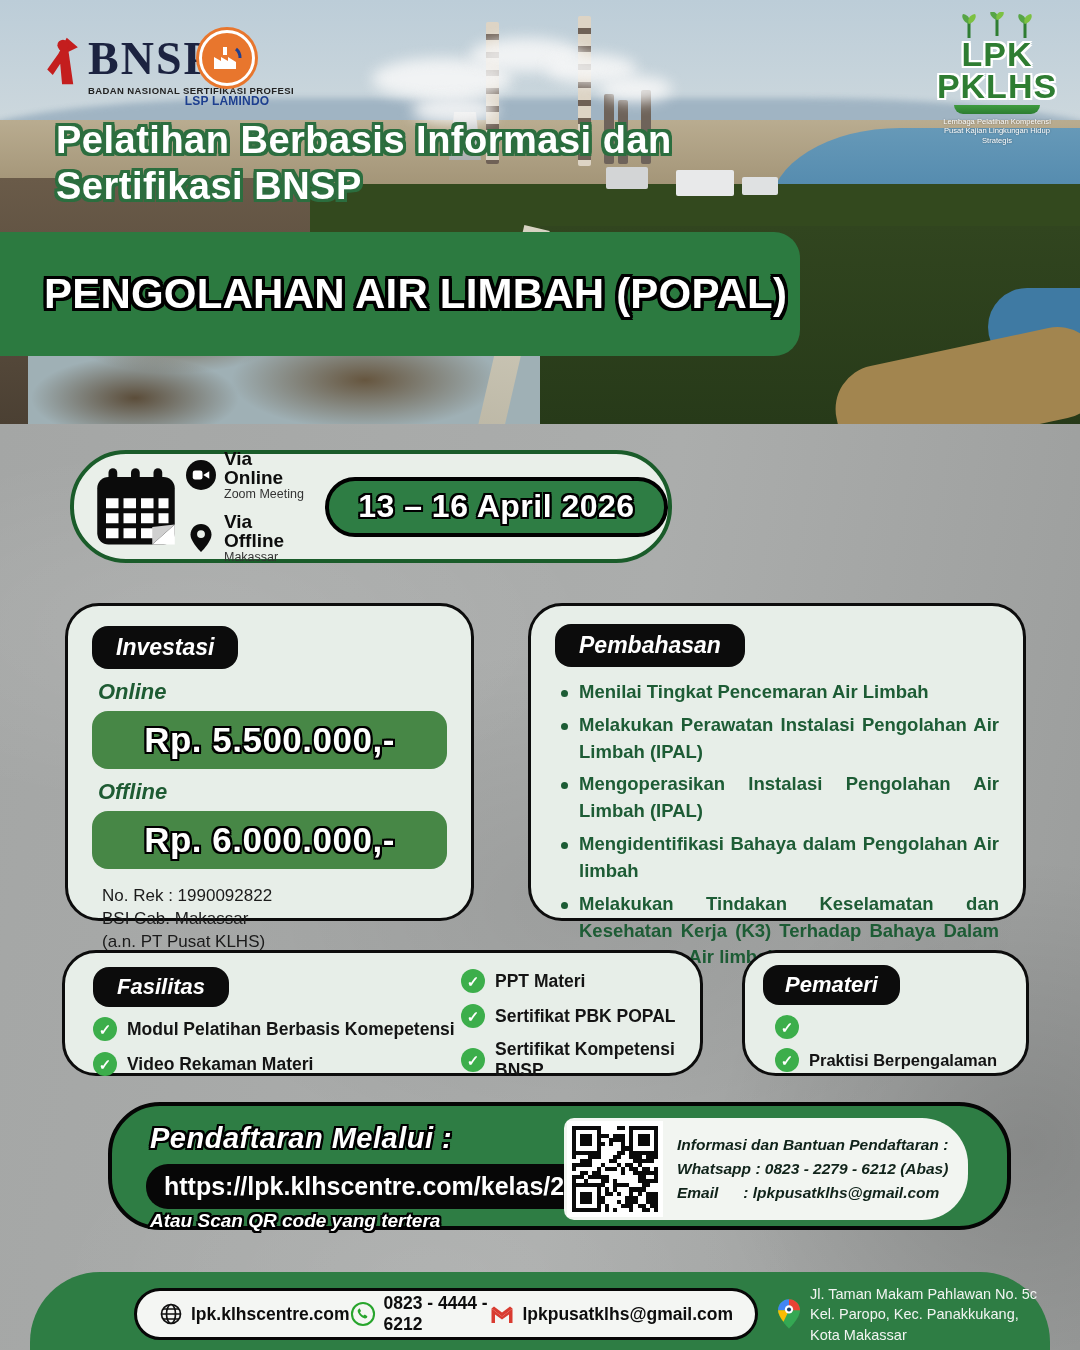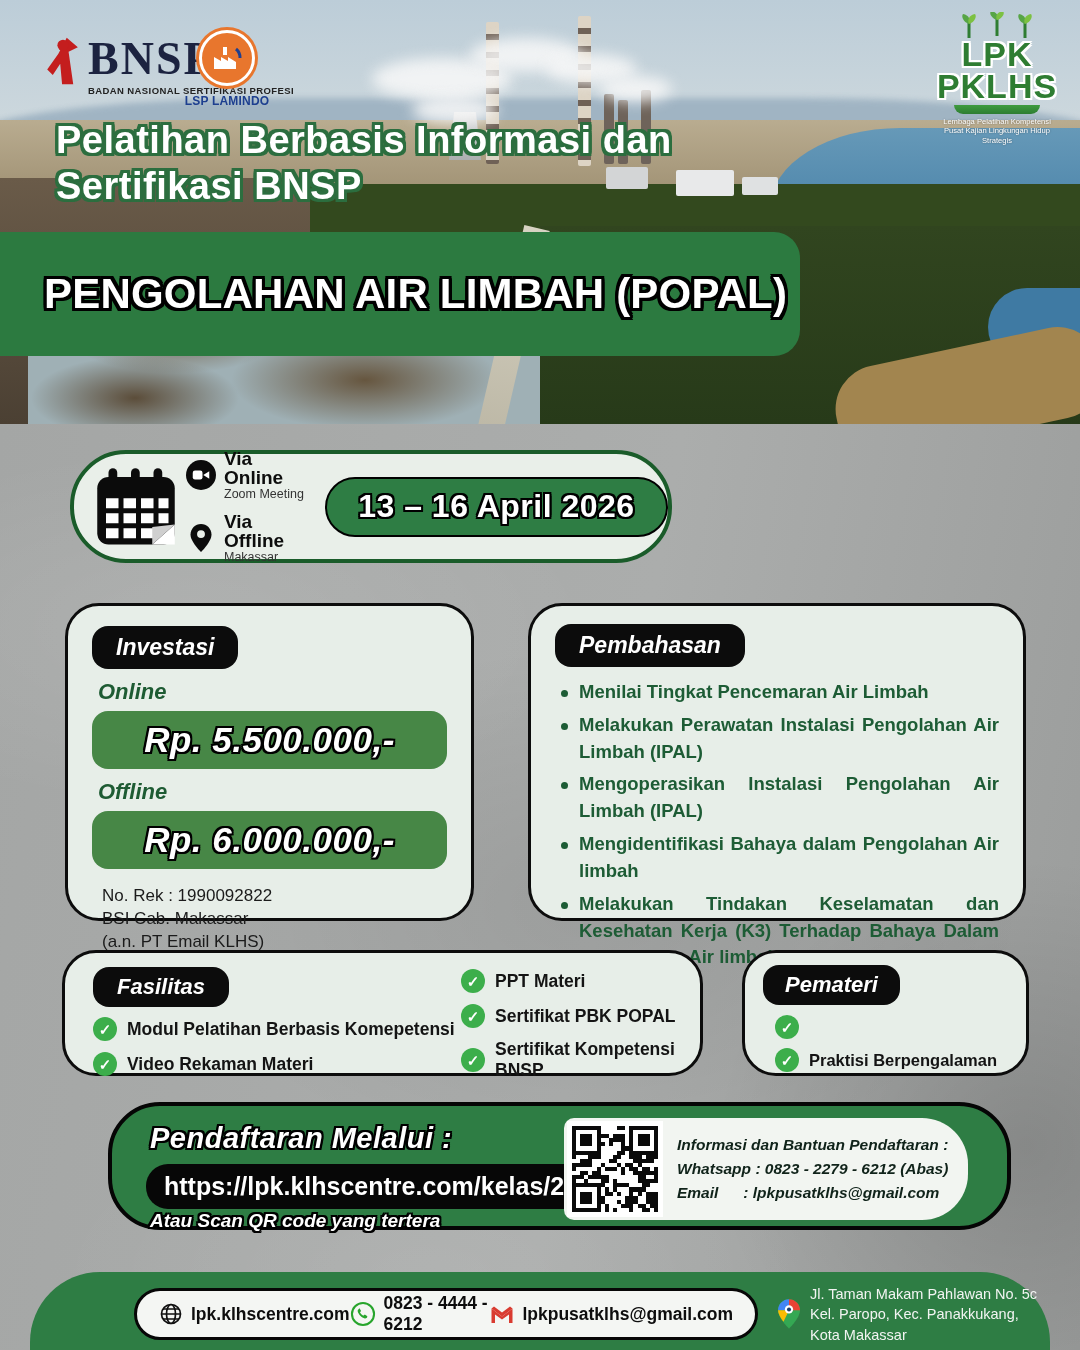--- a/index.html
+++ b/index.html
@@ -83,38 +83,38 @@
   
   .schedule{position:absolute;left:70px;top:450px;width:602px;height:113px;background:#e9efe9;
             border:4px solid #1a5c2a;border-radius:56px;display:flex;align-items:center;}
   .cal-wrap{margin-left:22px;width:80px;height:82px;flex:0 0 auto;}
   .sched-rows{margin-left:10px;width:128px;display:flex;flex-direction:column;gap:10px;}
   .sched-row{display:flex;align-items:center;gap:8px;}
   .mini-ic{width:30px;height:30px;flex:0 0 auto;display:flex;align-items:center;justify-content:center;}
   .cam-circle{width:30px;height:30px;border-radius:50%;background:#0b0b0b;display:flex;align-items:center;justify-content:center;}
   .sr-label{font-weight:bold;font-size:19px;color:#0d0d0d;line-height:1;}
   .sr-sub{font-size:12.5px;color:#333;line-height:1.2;}
-  .date-pill{margin-left:14px;width:352px;height:60px;background:#2e7d44;border:2px solid #000000;border-radius:30px;
+  .date-pill{margin-left:14px;width:352px;height:60px;background:#2e7d44;border:4px solid #000000;border-radius:30px;
              display:flex;align-items:center;justify-content:center;}
   .date-pill span{color:#fff;font-weight:bold;font-size:32px;letter-spacing:.5px;}
 
   
   .cta{position:absolute;left:716px;top:450px;width:301px;height:113px;background:#2e7d44;border:4px solid #0b0b0b;
        border-radius:36px;display:flex;flex-direction:column;align-items:center;justify-content:center;gap:4px;}
   .cta-main{color:#fff;font-weight:bold;font-size:29px;letter-spacing:.5px;}
   .cta-sub{color:#f5871f;font-weight:bold;font-size:20px;letter-spacing:.5px;}
 
   
   .card{position:absolute;background:#e7eee8;border:3px solid #0c0c0c;border-radius:34px;}
   .pill-h{display:inline-block;background:#0c0c0c;color:#fff;font-style:italic;font-weight:bold;
           border-radius:16px;padding:8px 24px;font-size:23px;}
   .card-inv{left:65px;top:603px;width:409px;height:318px;padding:20px 24px;}
   .inv-sub{font-style:italic;font-weight:bold;color:#1e5b33;font-size:22px;margin:10px 0 6px 6px;}
   .price-bar{width:100%;height:58px;background:#478746;border-radius:16px;display:flex;align-items:center;justify-content:center;}
-  .price-bar span{color:#fff;font-style:italic;font-weight:bold;font-size:35px;letter-spacing:.5px;}
+  .price-bar span{color:#fff;font-weight:bold;font-size:35px;letter-spacing:.5px;}
   .rek{margin:16px 0 0 10px;font-size:17px;color:#1b1b1b;line-height:1.35;}
 
   .card-pem{left:528px;top:603px;width:498px;height:318px;padding:18px 24px 10px;}
   .pem-list{margin:12px 0 0;padding:0;list-style:none;}
   .pem-list li{position:relative;padding-left:24px;margin-bottom:6px;color:#1d5c35;font-weight:bold;
                font-size:18.5px;line-height:1.45;text-align:justify;}
   .pem-list li::before{content:"";position:absolute;left:6px;top:11px;width:7px;height:7px;border-radius:50%;background:#1d5c35;}
 
   .card-fas{left:62px;top:950px;width:641px;height:126px;padding:14px 20px;}
   .fas-cols{position:absolute;inset:0;}
@@ -314,21 +314,21 @@
     <div class="price-bar">
       <span class="ol-k2">Rp. 5.500.000,-</span>
     </div>
     <div class="inv-sub">Offline</div>
     <div class="price-bar">
       <span class="ol-k2">Rp. 6.000.000,-</span>
     </div>
     <div class="rek">
       <div>No. Rek : 1990092822</div>
       <div>BSI Cab. Makassar</div>
-      <div>(a.n. PT Email KLHS)</div>
+      <div>(a.n. PT Pusat KLHS)</div>
     </div>
   </div>
 
   <div class="card card-pem">
     <span class="pill-h">Pembahasan</span>
     <ul class="pem-list">
       <li>Menilai Tingkat Pencemaran Air Limbah</li>
       <li>Melakukan Perawatan Instalasi Pengolahan Air Limbah (IPAL)</li>
       <li>Mengoperasikan Instalasi Pengolahan Air Limbah (IPAL)</li>
       <li>Mengidentifikasi Bahaya dalam Pengolahan Air limbah</li>

